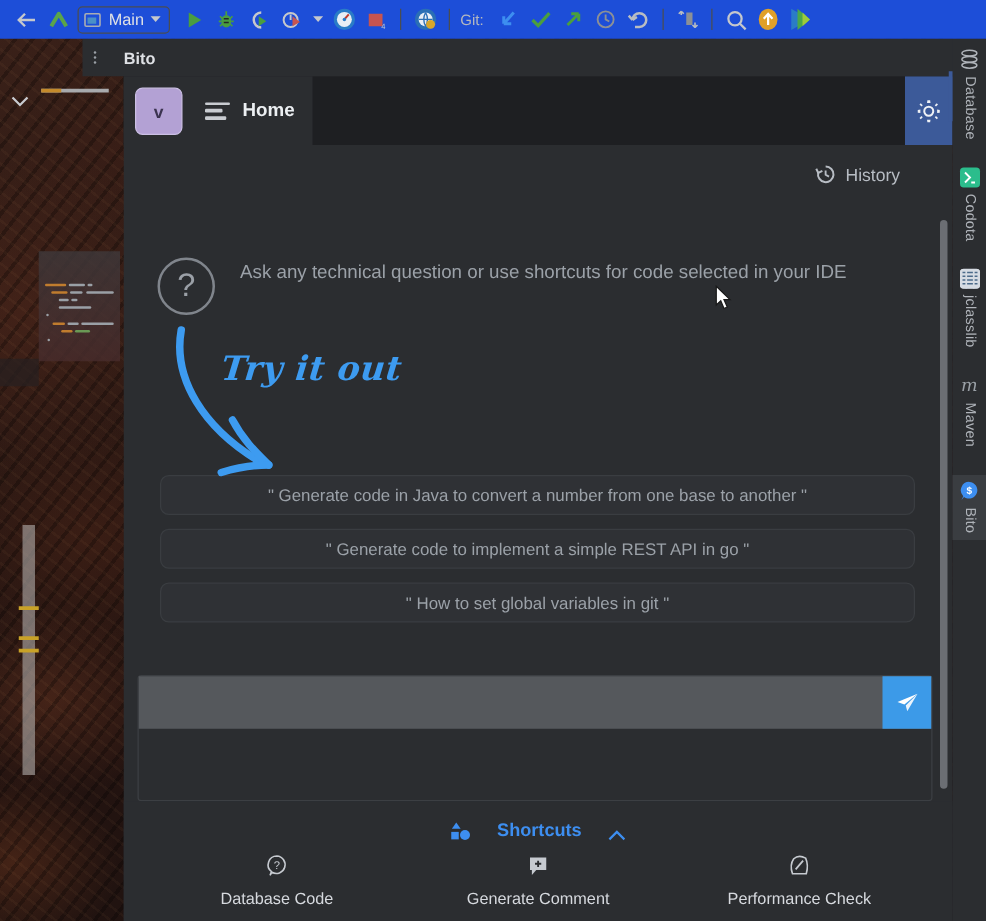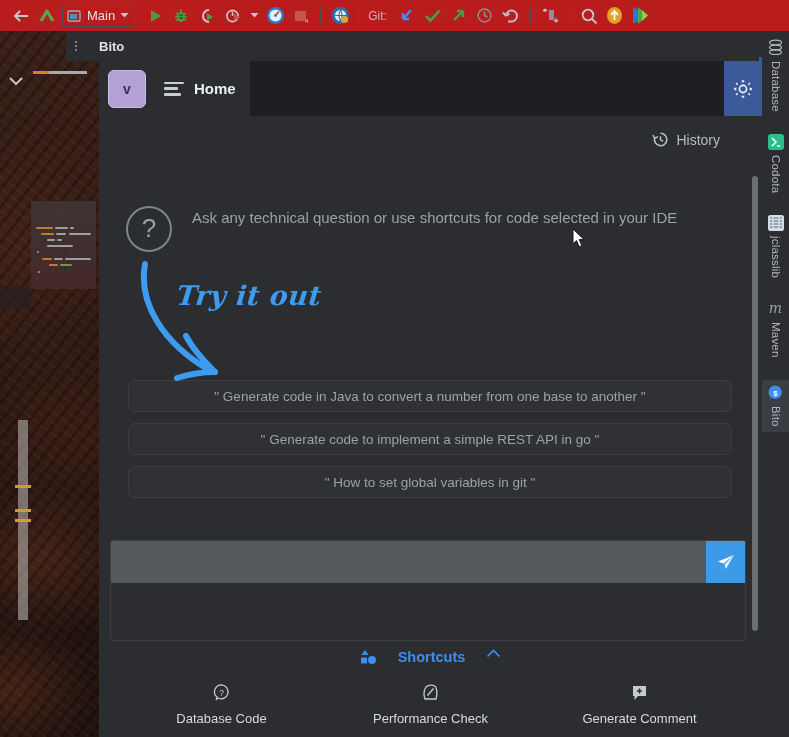--- a/index.html
+++ b/index.html
@@ -25,21 +25,21 @@
   .ide-bg::after{
     content:"";position:absolute;inset:0;
     background-image:
       repeating-linear-gradient(38deg, rgba(255,190,120,.035) 0 2px, transparent 2px 9px),
       repeating-linear-gradient(-52deg, rgba(0,0,0,.25) 0 3px, transparent 3px 11px);
   }
 
   
   .toolbar {
     position: absolute; left: 0; top: 0; width: 789px; height: 31px;
-    background: #b91c1c;
+    background: #1d4ed8;
     display: flex; align-items: center; gap: 0px;
     padding-left: 8px;
     z-index: 40;
   }
   .tb-btn { width: 26px; height: 24px; display:flex; align-items:center; justify-content:center; flex:0 0 auto;}
   .tb-sep { width:1px; height:17px; background:#4a4d51; margin:0 6px; flex:0 0 auto;}
   .runcfg {
     display:flex;align-items:center;gap:5px;height:22px;
     border:1px solid #4a4d51; border-radius:4px; padding:0 6px 0 4px;
     margin: 0 6px 0 2px; flex:0 0 auto;
@@ -129,21 +129,21 @@
   .composer .cbar{
     height:42px;background:#55585c;display:flex;align-items:center;justify-content:flex-end;
     padding-right:0px;
   }
   .sendbtn{
     width:39px;height:42px;background:#3c9ae8;display:flex;align-items:center;justify-content:center;
   }
 
   
   .footer{flex:0 0 auto;height:96px;background:#2b2d30;padding-top:8px;}
-  .sc-head{display:flex;align-items:flex-start;justify-content:center;gap:21px;height:24px;}
+  .sc-head{display:flex;align-items:flex-end;justify-content:center;gap:21px;height:24px;}
   .sc-head .lbl{color:#3d8ef0;font-size:14.5px;font-weight:bold;}
   .sc-items{display:flex;align-items:flex-start;justify-content:space-around;padding:10px 18px 0;}
   .sc-item{display:flex;flex-direction:column;align-items:center;gap:9px;width:170px;}
   .sc-item .cap{color:#d6d9de;font-size:13px;}
 
   
   .vscroll{
     position:absolute;right:4px;top:115px;width:6px;height:455px;
     background:#6b6e73;border-radius:3px;z-index:26;
   }
@@ -468,32 +468,32 @@
         <div class="sc-item">
           <svg width="19" height="19" viewBox="0 0 19 19">
             <path d="M9.5 1.8 A7 7 0 1 1 5.5 14.8 L4 17.2 L5.2 14.3 A7 7 0 0 1 9.5 1.8 Z" fill="none" stroke="#c6cad0" stroke-width="1.3"></path>
             <text x="9.5" y="12.5" fill="#c6cad0" font-size="9" text-anchor="middle" font-family="Liberation Sans, sans-serif">?</text>
           </svg>
           <span class="cap">Database Code</span>
         </div>
 
         <div class="sc-item">
           <svg width="19" height="19" viewBox="0 0 19 19">
+            <path d="M3 3 H16 V13 H8 L4.5 17 V13 H3 Z" fill="#c6cad0"></path>
+            <path d="M9.5 5.5 V10.5 M7 8 H12" stroke="#2b2d30" stroke-width="1.5"></path>
+          </svg>
+          <span class="cap">Generate Comment</span>
+        </div>
+
+        <div class="sc-item">
+          <svg width="19" height="19" viewBox="0 0 19 19">
             <path d="M4 16 Q1.5 9 5 4 Q9 0.5 14.5 3.5 Q17 9 15 16 Z" fill="none" stroke="#c6cad0" stroke-width="1.3"></path>
             <path d="M6.5 12.5 L12.5 5.5" stroke="#c6cad0" stroke-width="1.4"></path>
           </svg>
           <span class="cap">Performance Check</span>
-        </div>
-
-        <div class="sc-item">
-          <svg width="19" height="19" viewBox="0 0 19 19">
-            <path d="M3 3 H16 V13 H8 L4.5 17 V13 H3 Z" fill="#c6cad0"></path>
-            <path d="M9.5 5.5 V10.5 M7 8 H12" stroke="#2b2d30" stroke-width="1.5"></path>
-          </svg>
-          <span class="cap">Generate Comment</span>
         </div>
       </div>
     </div>
 
     <div class="vscroll"></div>
   </div>
 
   <div class="blue-sel"></div>
   <div class="rbar">
 

